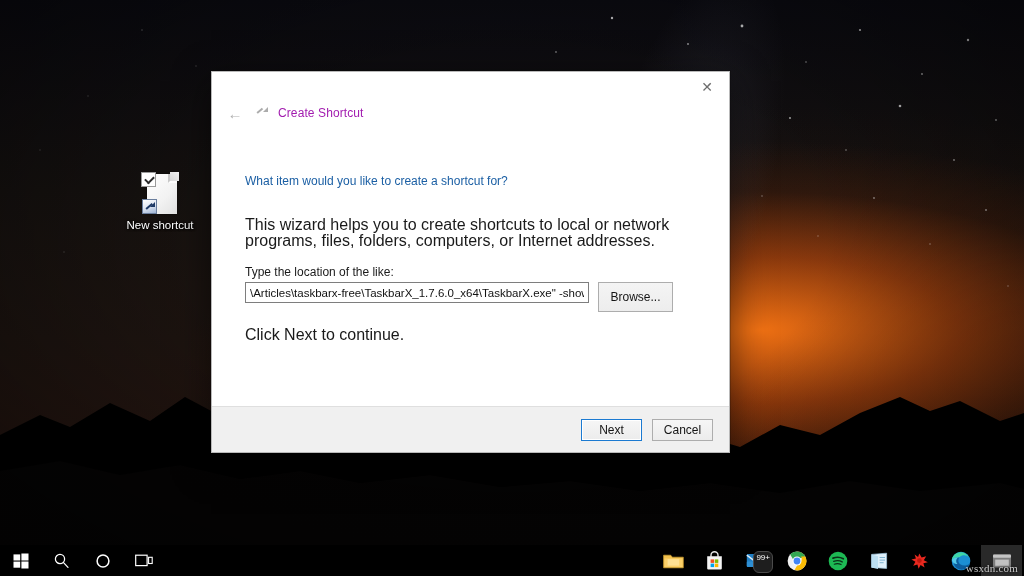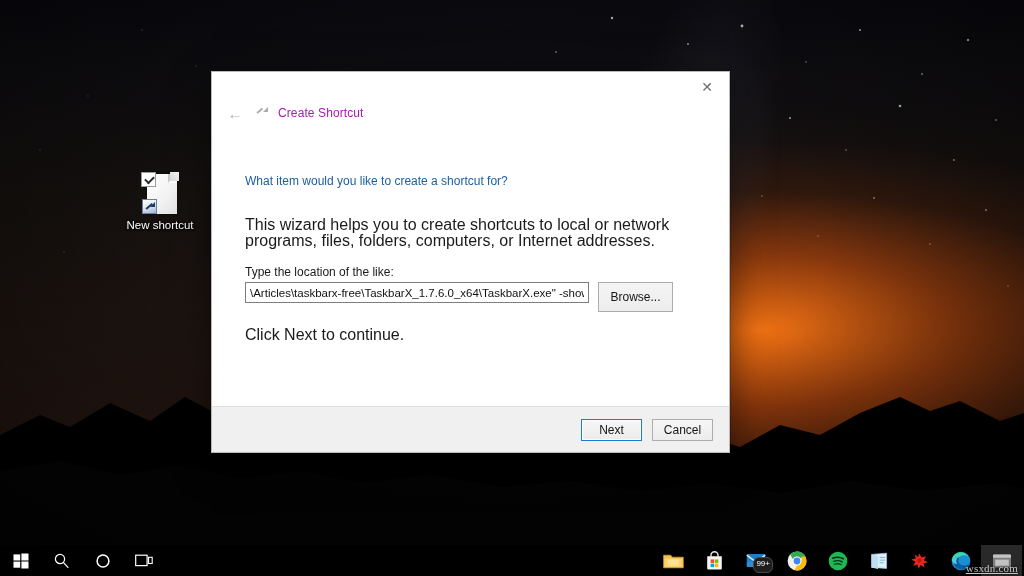--- a/index.html
+++ b/index.html
@@ -171,30 +171,30 @@
     width:41px;height:31px;display:flex;align-items:center;justify-content:center;
     cursor:default;
   }
   .tb-right{margin-left:auto;display:flex;align-items:center;padding-right:2px;}
   .tb-app{
     width:41px;height:31px;display:flex;align-items:center;justify-content:center;
     position:relative;cursor:default;
   }
   .tb-app.active{background:rgba(255,255,255,.16);}
   .badge{
-    position:absolute;right:3px;bottom:3px;min-width:17px;height:16px;
+    position:absolute;right:3px;bottom:3px;min-width:17px;height:22px;
     background:#1e1e1e;border:1px solid #4a4a4a;border-radius:6px;
     color:#fff;font-size:8px;line-height:12px;text-align:center;
     padding:0 2px;box-sizing:border-box;
   }
   .wm{
     position:absolute;right:6px;bottom:2px;
     color:rgba(235,235,235,.82);font-size:11px;
     font-family:"Liberation Serif", serif;letter-spacing:.2px;
-    text-shadow:0 0 3px rgba(0,0,0,.9);pointer-events:none;text-decoration:underline;
+    text-shadow:0 0 3px rgba(0,0,0,.9);pointer-events:none;
   }
 </style>
 </head>
 <body>
 
 <div id="desktop">
   <div class="sky"></div>
   <div class="mw"></div>
 
   <svg class="stars" viewBox="0 0 1024 545" preserveAspectRatio="none">

